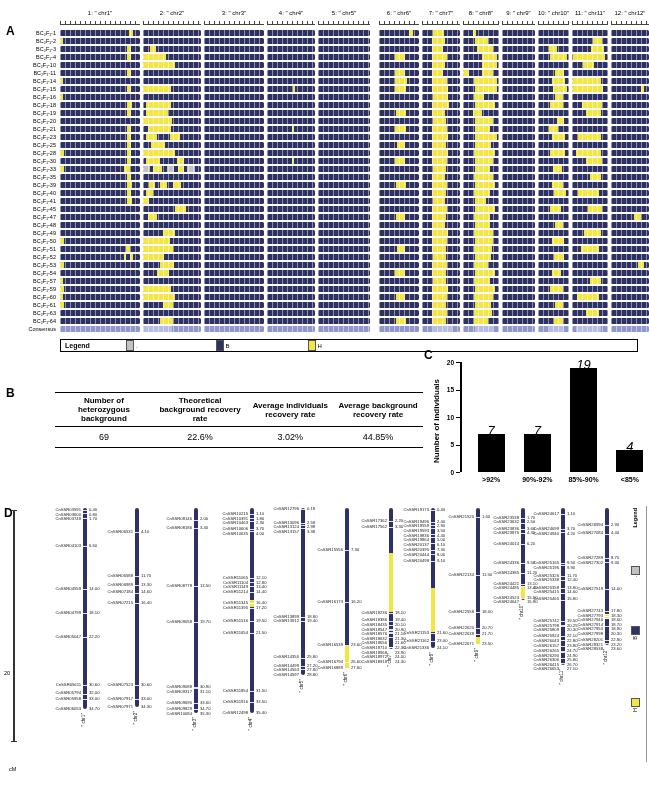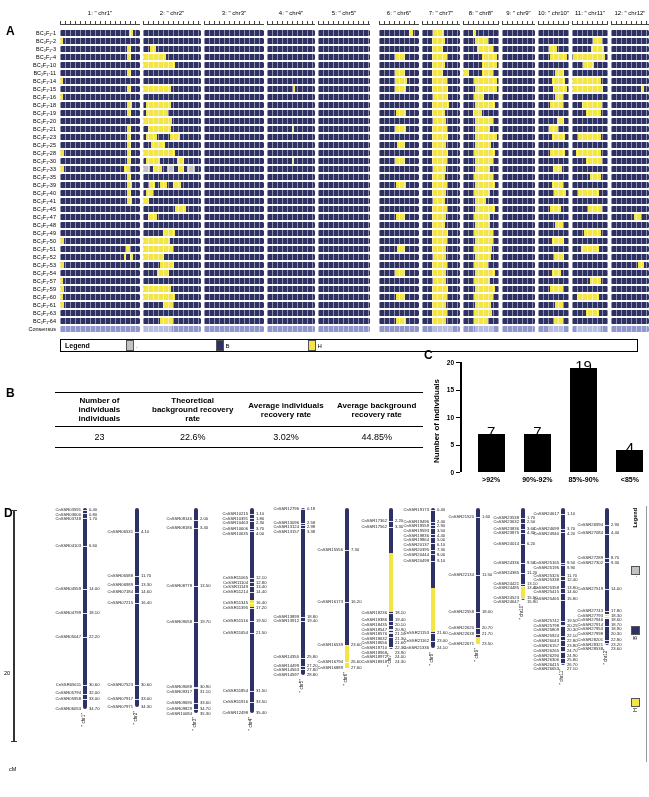--- a/index.html
+++ b/index.html
@@ -27,21 +27,21 @@
   #bTable td{font-size:9px;text-align:center;padding:5px 4px;}
   #bTable thead tr{border-top:1.8px solid #000;border-bottom:1.8px solid #000;}
   #bTable tbody tr{border-bottom:1.8px solid #000;}
   
   #cChart{position:absolute;left:430px;top:352px;width:219px;height:150px;}
   #cYlab{position:absolute;left:2px;top:14px;height:110px;writing-mode:vertical-rl;transform:rotate(180deg);
          font-size:8px;font-weight:bold;text-align:center;}
   .cAxis{position:absolute;background:#000;}
   .cYtick{position:absolute;font-size:6.5px;font-weight:bold;text-align:right;width:14px;}
   .cBar{position:absolute;background:#000;}
-  .cVal{position:absolute;font-size:15px;text-align:right;transform:translateX(-50%);}
+  .cVal{position:absolute;font-size:13px;text-align:right;transform:translateX(-50%);font-style:italic;}
   .cCat{position:absolute;font-size:7px;font-weight:bold;text-align:center;transform:translateX(-50%);white-space:nowrap;}
   
   .chrom{position:absolute;top:508px;width:90px;}
   .dbar{position:absolute;left:43px;width:3.6px;background:#2e3163;border-radius:2px;}
   .dyellow{position:absolute;left:0;right:0;background:#f2e544;}
   .dtick{position:absolute;left:0;right:0;height:.7px;background:rgba(255,255,255,.85);}
   .mname{position:absolute;right:49px;font-size:4.2px;line-height:4.4px;white-space:nowrap;color:#222;}
   .mpos{position:absolute;left:49px;font-size:4.2px;line-height:4.4px;white-space:nowrap;color:#222;}
   .dchr{position:absolute;left:40.5px;font-size:4.6px;writing-mode:vertical-rl;transform:rotate(180deg);white-space:nowrap;color:#222;}
   #dScale{position:absolute;left:13px;top:510px;width:2px;height:232px;background:#333;}
@@ -1000,29 +1000,29 @@
   <span class="litem">
     <span class="sw" style="background: rgb(242, 229, 68);"></span>
     <span class="llab">H</span>
   </span>
 </div>
 
 <div class="plabel" style="left:6px;top:386px;">B</div>
 <table id="bTable">
   <thead>
     <tr>
-      <th>Number of individuals individuals</th>
+      <th>Number of heterozygous background</th>
       <th>Theoretical background recovery rate</th>
       <th>Average individuals recovery rate</th>
       <th>Average background recovery rate</th>
     </tr>
   </thead>
   <tbody>
     <tr>
-      <td>23</td>
+      <td>69</td>
       <td>22.6%</td>
       <td>3.02%</td>
       <td>44.85%</td>
     </tr>
   </tbody>
 </table>
 
 <div class="plabel" style="left:424px;top:348px;">C</div>
 <div id="cChart">
   <div id="cYlab">Number of individuals</div>

